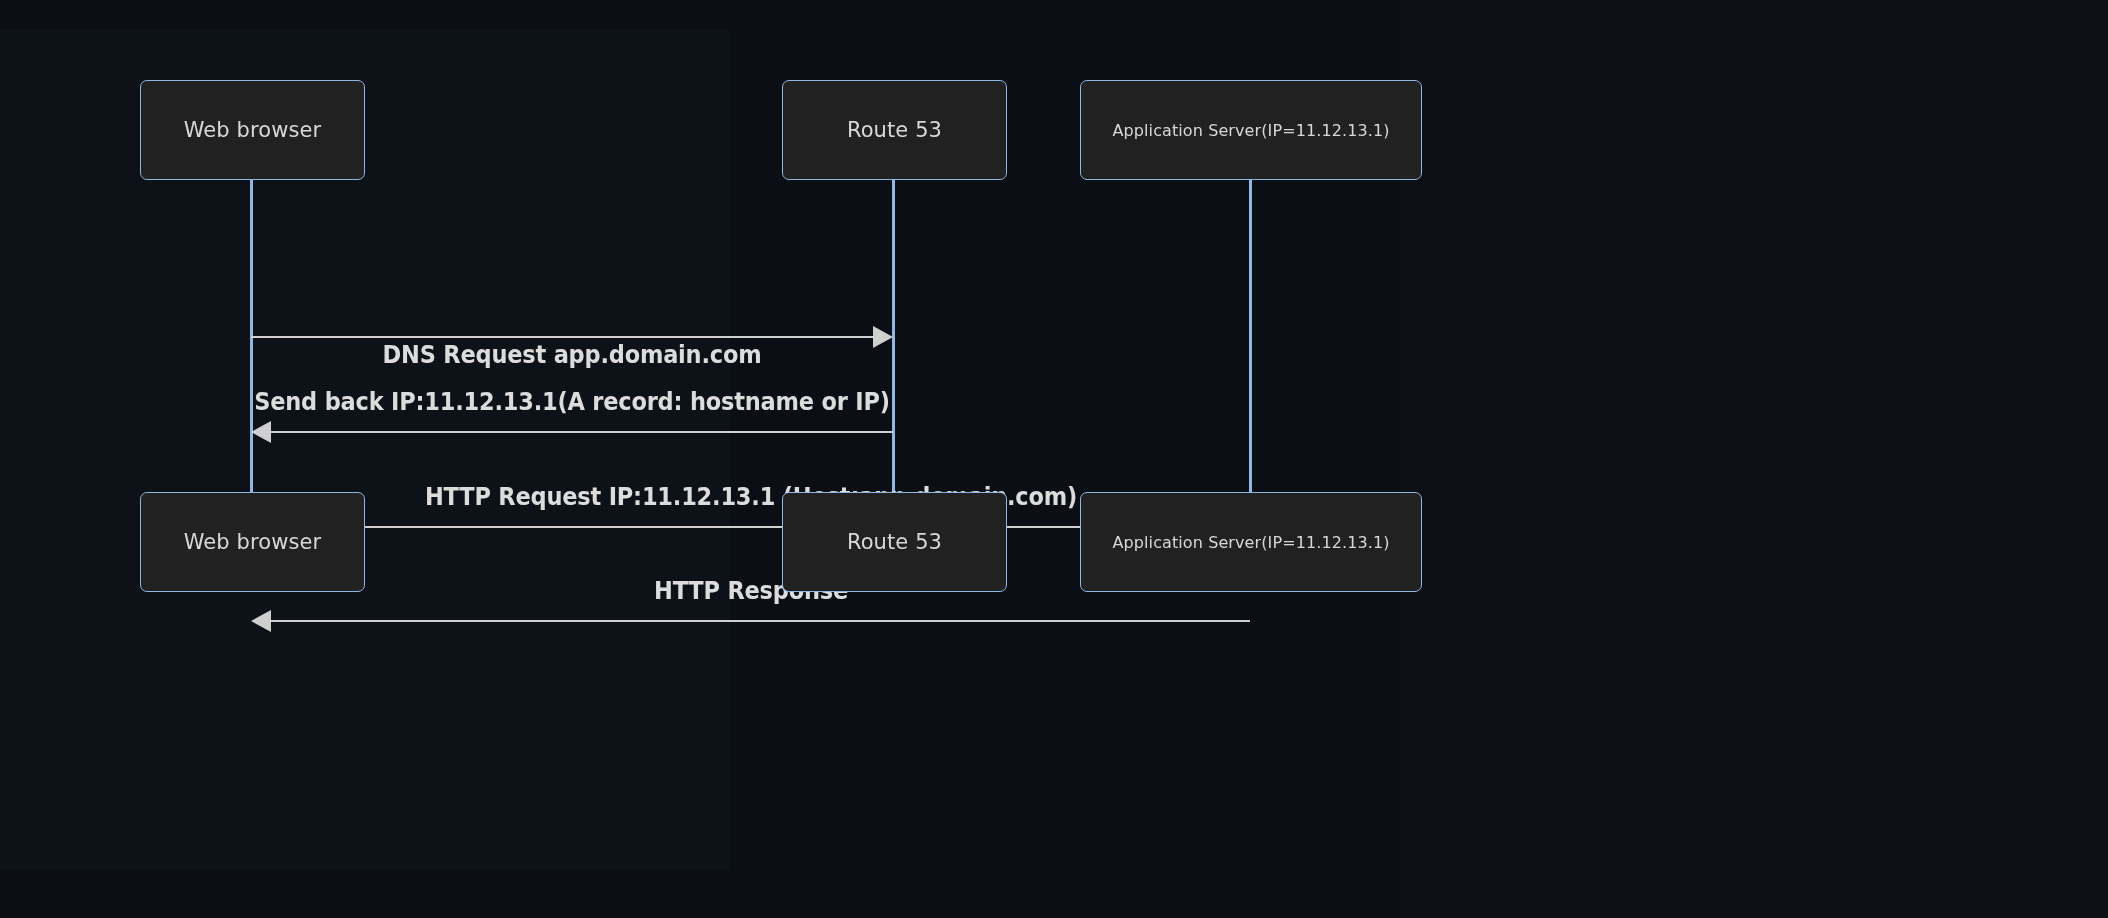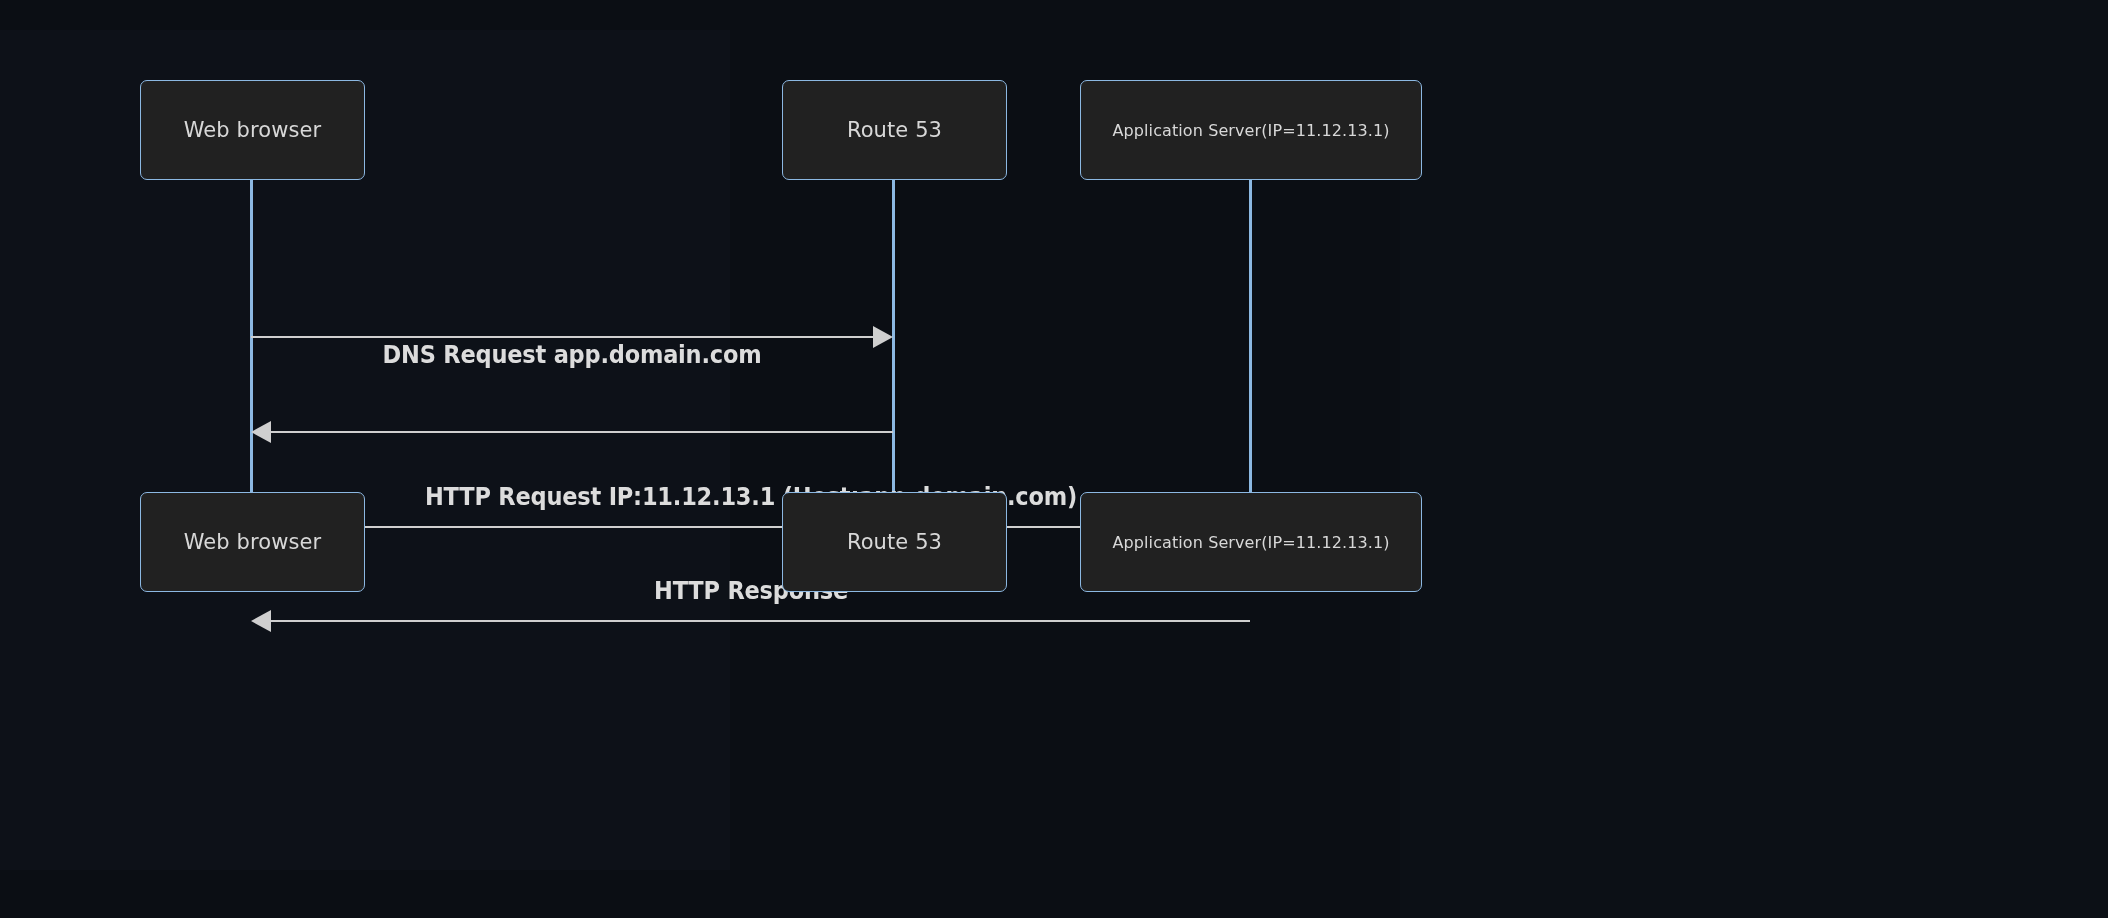--- a/index.html
+++ b/index.html
@@ -136,20 +136,21 @@
   </div>
 
   <div class="participant-box" style="left:1080px; top:492px; width:342px; height:100px;">
     <span class="participant-label small">Application Server(IP=11.12.13.1)</span>
   </div>
 
   <div class="msg-label" style="left:572px; top:300px;margin-top:40px;">DNS Request app.domain.com</div>
   <div class="msg-line" style="left:251px; top:336px; width:622px;"></div>
   <div class="arrow-head right" style="left:873px; top:326px;"></div>
 
+  <div class="msg-label" style="left:572px; top:387px;">Send back IP:11.12.13.1(A record: hostname or IP)</div>
   <div class="msg-line" style="left:271px; top:431px; width:622px;"></div>
   <div class="arrow-head left" style="left:251px; top:421px;"></div>
 
   <div class="msg-label" style="left:751px; top:482px;">HTTP Request IP:11.12.13.1 (Host:app.domain.com)</div>
   <div class="msg-line" style="left:251px; top:526px; width:979px;"></div>
   <div class="arrow-head right" style="left:1230px; top:516px;"></div>
 
   <div class="msg-label" style="left:751px; top:576px;">HTTP Response</div>
   <div class="msg-line" style="left:271px; top:620px; width:979px;"></div>
   <div class="arrow-head left" style="left:251px; top:610px;"></div>

